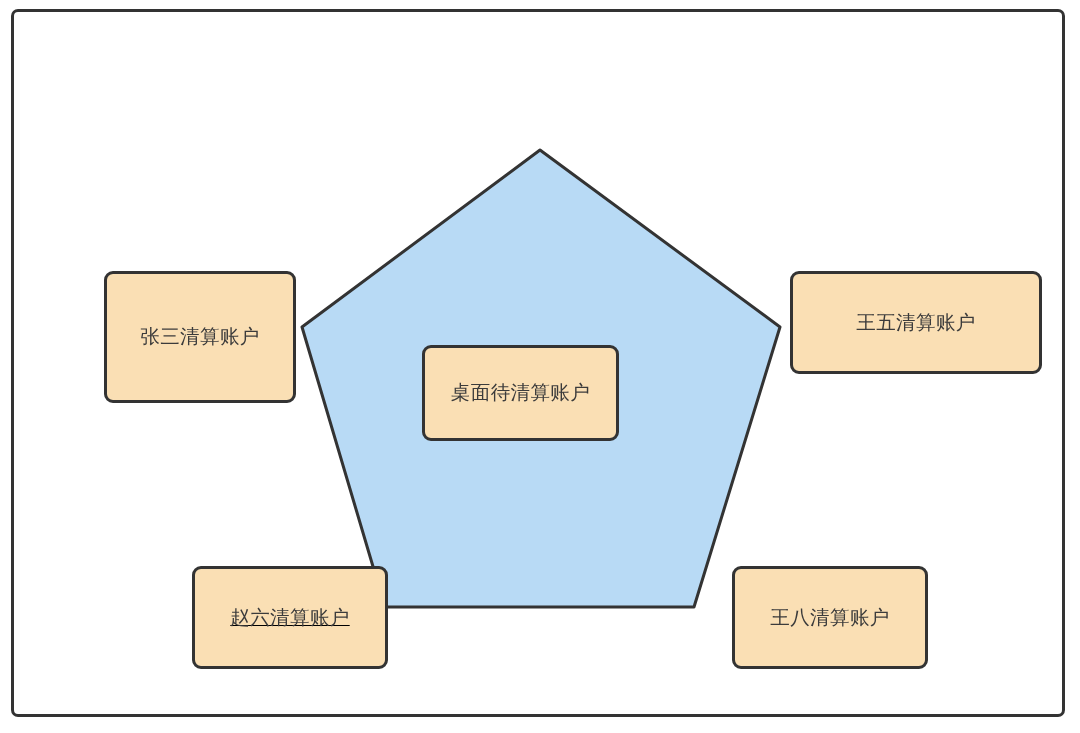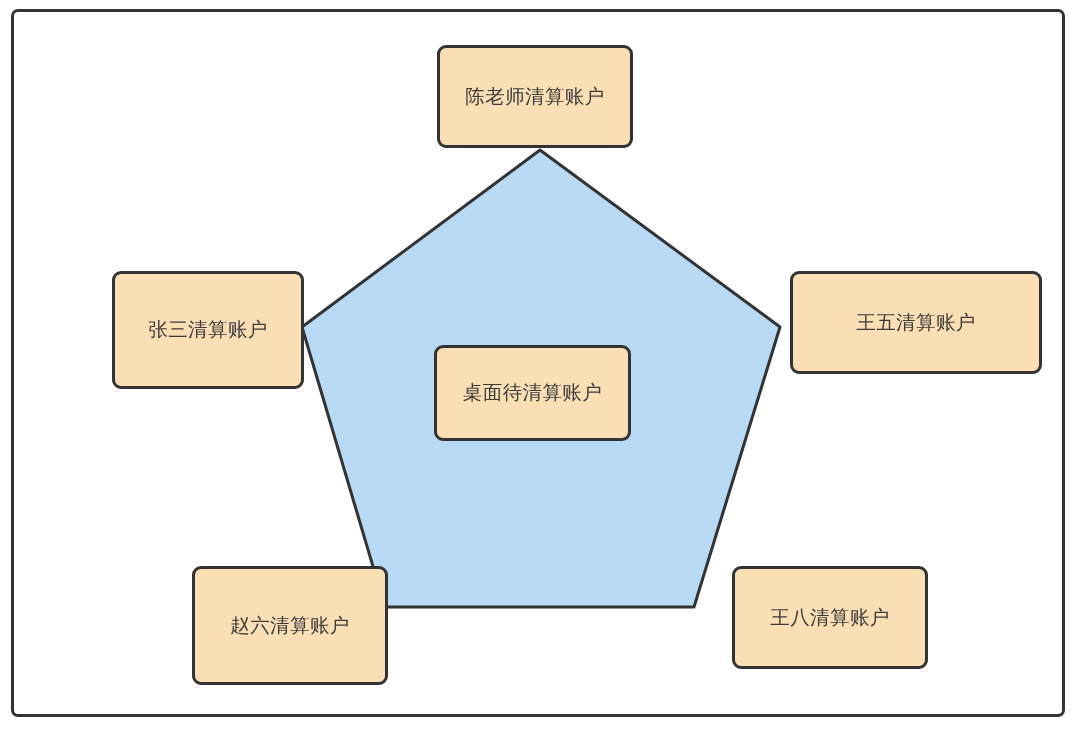--- a/index.html
+++ b/index.html
@@ -50,40 +50,37 @@
   }
   .node-label {
     font-size: 19.5px;
     color: #3b3b3b;
     letter-spacing: 0.4px;
     line-height: 1.2;
     white-space: nowrap;
   }
   
   #node-top      { left: 437px; top: 45px;  width: 196px; height: 103px; }
-  #node-left     { left: 112px; top: 271px; width: 192px; height: 118px; }
+  #node-left     { left: 104px; top: 271px; width: 192px; height: 132px; }
   #node-right    { left: 790px; top: 271px; width: 252px; height: 103px; }
-  #node-bottom-left  { left: 192px; top: 566px; width: 196px; height: 119px; }
+  #node-bottom-left  { left: 192px; top: 566px; width: 196px; height: 103px; text-decoration: underline; }
   #node-bottom-right { left: 692px; top: 566px; width: 196px; height: 103px; margin-left: 40px; }
-  #node-center   { left: 434px; top: 345px; width: 197px; height: 96px; }
+  #node-center   { left: 422px; top: 345px; width: 197px; height: 96px; }
 </style>
 </head>
 <body>
 
 <div id="canvas">
 
   <div class="frame"></div>
 
   <svg id="pentagon-svg" viewBox="0 0 1080 733" xmlns="http://www.w3.org/2000/svg">
     <polygon points="540,150 780,327 694,607 385,607 302,327" fill="#b8daf5" stroke="#333333" stroke-width="3" stroke-linejoin="round"></polygon>
   </svg>
 
-  <div class="node-box" id="node-top">
-    <span class="node-label">陈老师清算账户</span>
-  </div>
 
   <div class="node-box" id="node-left">
     <span class="node-label">张三清算账户</span>
   </div>
 
   <div class="node-box" id="node-right">
     <span class="node-label">王五清算账户</span>
   </div>
 
   <div class="node-box" id="node-bottom-left">

